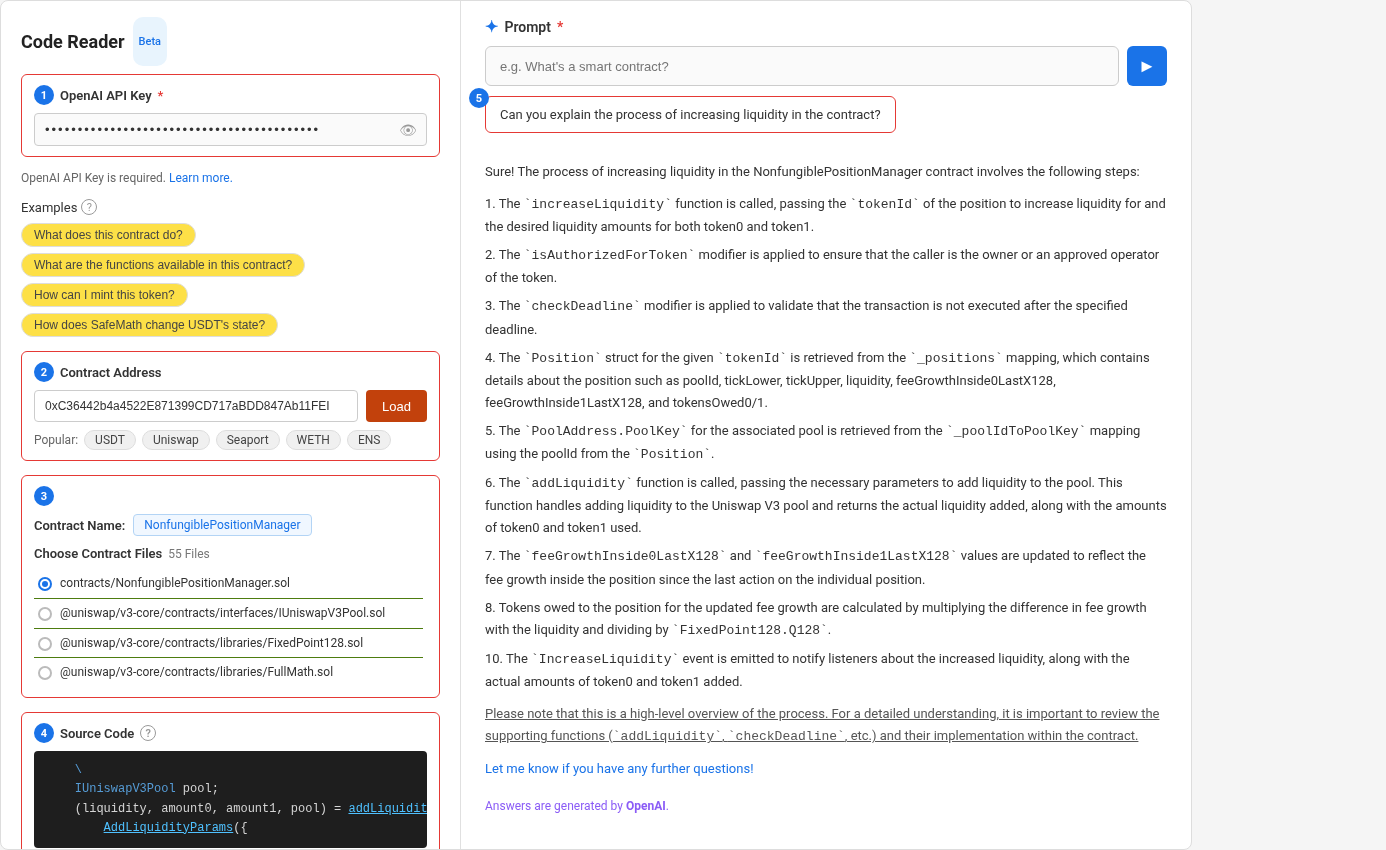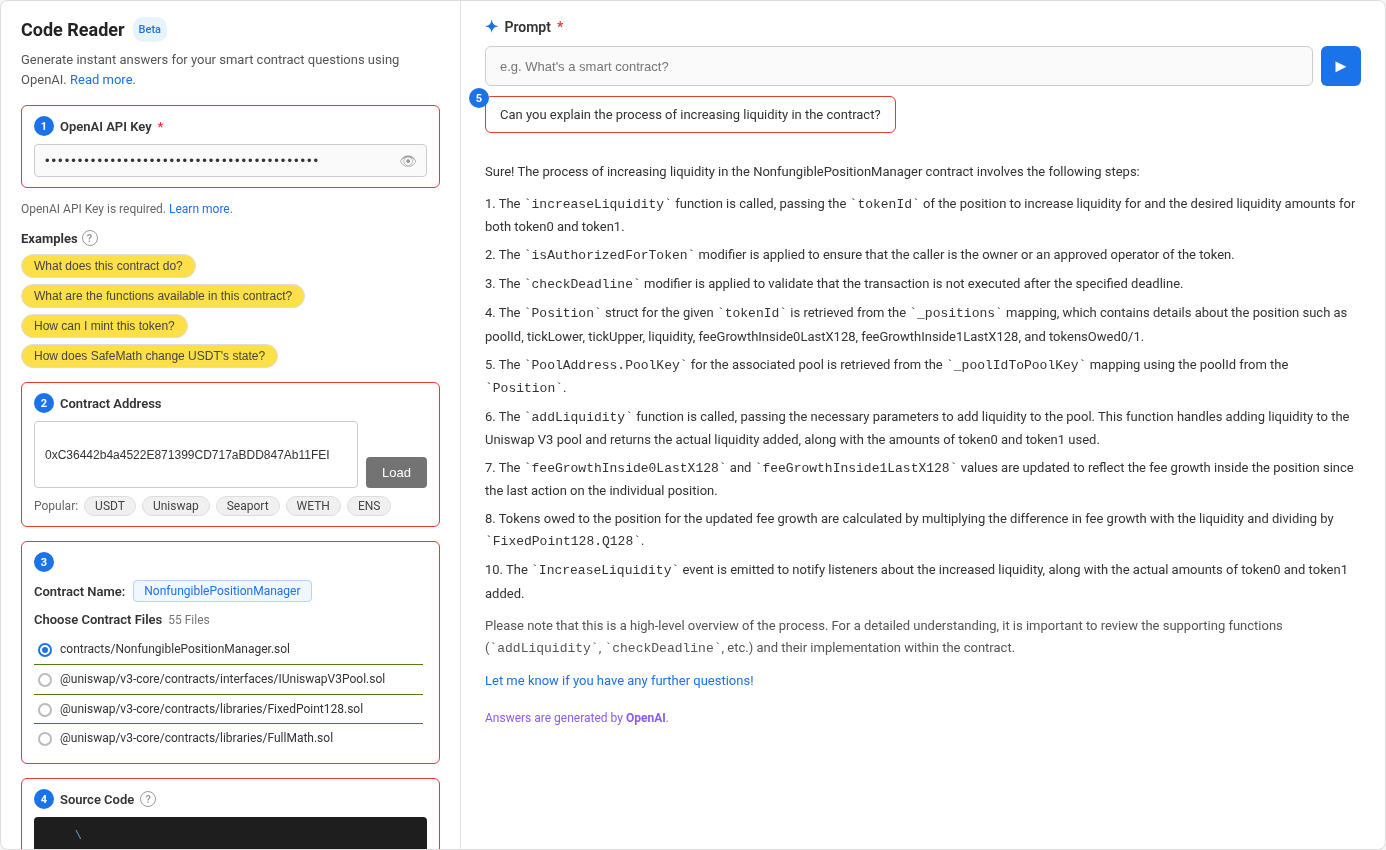--- a/index.html
+++ b/index.html
@@ -3,21 +3,21 @@
   <meta charset="utf-8">
   <style>
     * { box-sizing: border-box; margin: 0; padding: 0; }
     body {
       font-family: -apple-system, BlinkMacSystemFont, 'Segoe UI', Roboto, sans-serif;
       font-size: 13px;
       background: #f5f5f5;
       color: #333;
     }
     .outer-container {
-      width: 1386px;
+      width: 1192px;
       height: 850px;
       background: #fff;
       display: flex;
       flex-direction: column;
       border: 1px solid #ddd;
       border-radius: 8px;
       overflow: hidden;
     }
     .main-content {
       display: flex;
@@ -40,21 +40,21 @@
     }
     .app-title-text {
       font-size: 18px;
       font-weight: 700;
       color: #222;
     }
     .beta-badge {
       background: #e8f4fd;
       color: #1a73e8;
       font-size: 11px;
-      padding: 6px 6px;
+      padding: 18px 6px;
       border-radius: 10px;
       font-weight: 500;
     }
     .description {
       font-size: 13px;
       color: #555;
       margin-bottom: 16px;
       line-height: 1.5;
     }
     .description a {
@@ -127,21 +127,21 @@
     .api-key-note a { color: #1a73e8; text-decoration: none; }
     
     .examples-section {
       margin-bottom: 14px;
     }
     .examples-label {
       display: flex;
       align-items: center;
       gap: 4px;
       font-size: 13px;
-      font-weight: 700;
+      font-weight: 400;
       color: #333;
       margin-bottom: 8px;
     }
     .help-icon {
       width: 16px;
       height: 16px;
       border-radius: 50%;
       border: 1px solid #999;
       color: #999;
       font-size: 11px;
@@ -176,29 +176,28 @@
     }
     .contract-input {
       flex: 1;
       padding: 8px 10px;
       border: 1px solid #ccc;
       border-radius: 4px;
       font-size: 12px;
       color: #333;
     }
     .load-btn {
-      background: #737373;
+      background: #c2410c;
       color: #fff;
       border: none;
       border-radius: 4px;
       padding: 8px 16px;
       font-size: 13px;
       cursor: pointer;
       white-space: nowrap;
-      margin-top: 36px;
     }
     .popular-row {
       display: flex;
       align-items: center;
       gap: 6px;
       flex-wrap: wrap;
     }
     .popular-label {
       font-size: 12px;
       color: #666;
@@ -398,20 +397,21 @@
     }
     .response-steps {
       margin-bottom: 10px;
     }
     .response-step {
       margin-bottom: 6px;
     }
     .response-note {
       margin-bottom: 10px;
       color: #555;
+      text-decoration: underline;
     }
     .response-closing {
       color: #1a73e8;
       margin-bottom: 16px;
     }
     .answers-note {
       font-size: 12px;
       color: #8b5cf6;
       margin-top: 10px;
     }
@@ -431,24 +431,20 @@
 <body>
 
 <div class="outer-container">
   <div class="main-content">
 
     <div class="left-panel">
 
       <div class="app-title">
         <span class="app-title-text">Code Reader</span>
         <span class="beta-badge">Beta</span>
-      </div>
-      <div class="description">
-        <span>Generate instant answers for your smart contract questions using OpenAI.</span>
-        <a href="#">Read more.</a>
       </div>
 
       <div class="api-key-section section-wrapper">
         <div class="bordered-section">
           <div class="section-label">
             <div class="step-circle">1</div>
             <span>OpenAI API Key</span>
             <span class="required-star">*</span>
           </div>
           <div class="api-key-input-row">
@@ -532,20 +528,21 @@
 
       <div class="section-wrapper">
         <div class="source-code-section">
           <div class="source-label">
             <div class="step-circle">4</div>
             <span>Source Code</span>
             <div class="help-icon">?</div>
           </div>
           <div class="code-block">
             <div class="code-line"><span class="code-blue">    \</span></div>
+            <div class="code-line">    <span class="code-blue">IUniswapV3Pool</span> pool;</div>
             <div class="code-line">    (liquidity, amount0, amount1, pool) = <span class="code-link">addLiquidity</span>(</div>
             <div class="code-line">        <span class="code-link">AddLiquidityParams</span>({</div>
 
           </div>
         </div>
       </div>
 
     </div>
 
     <div class="right-panel">

